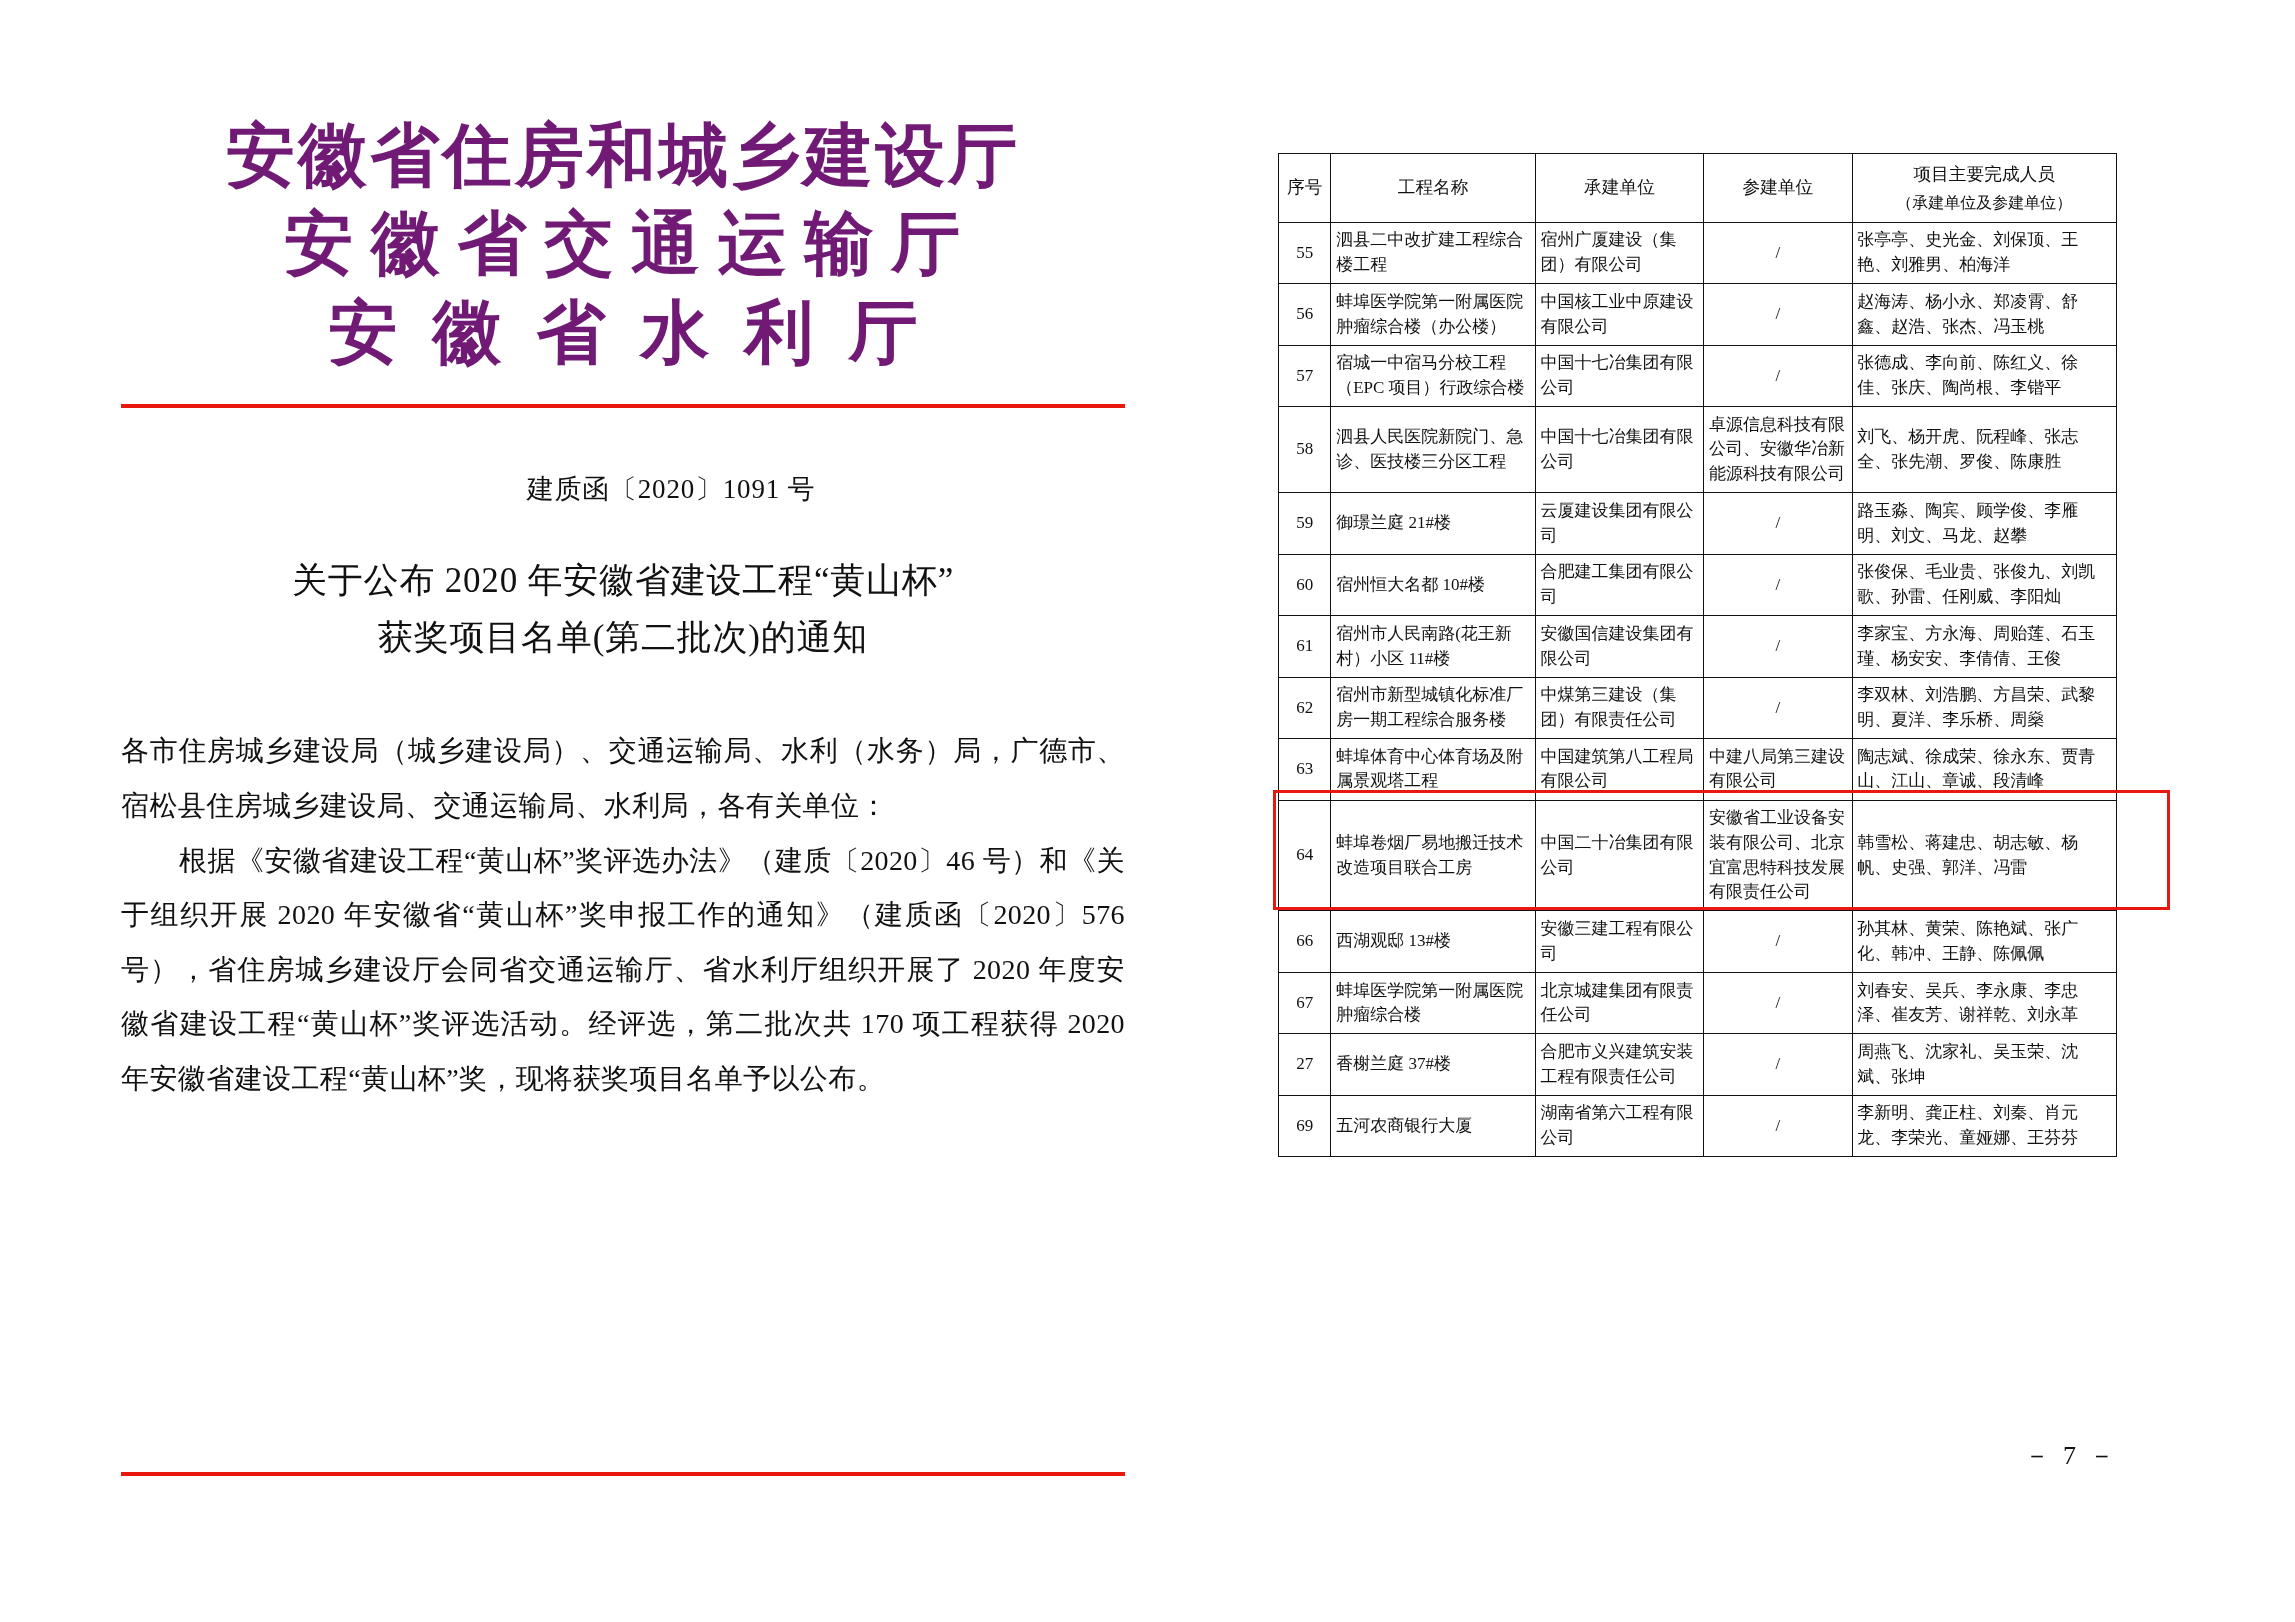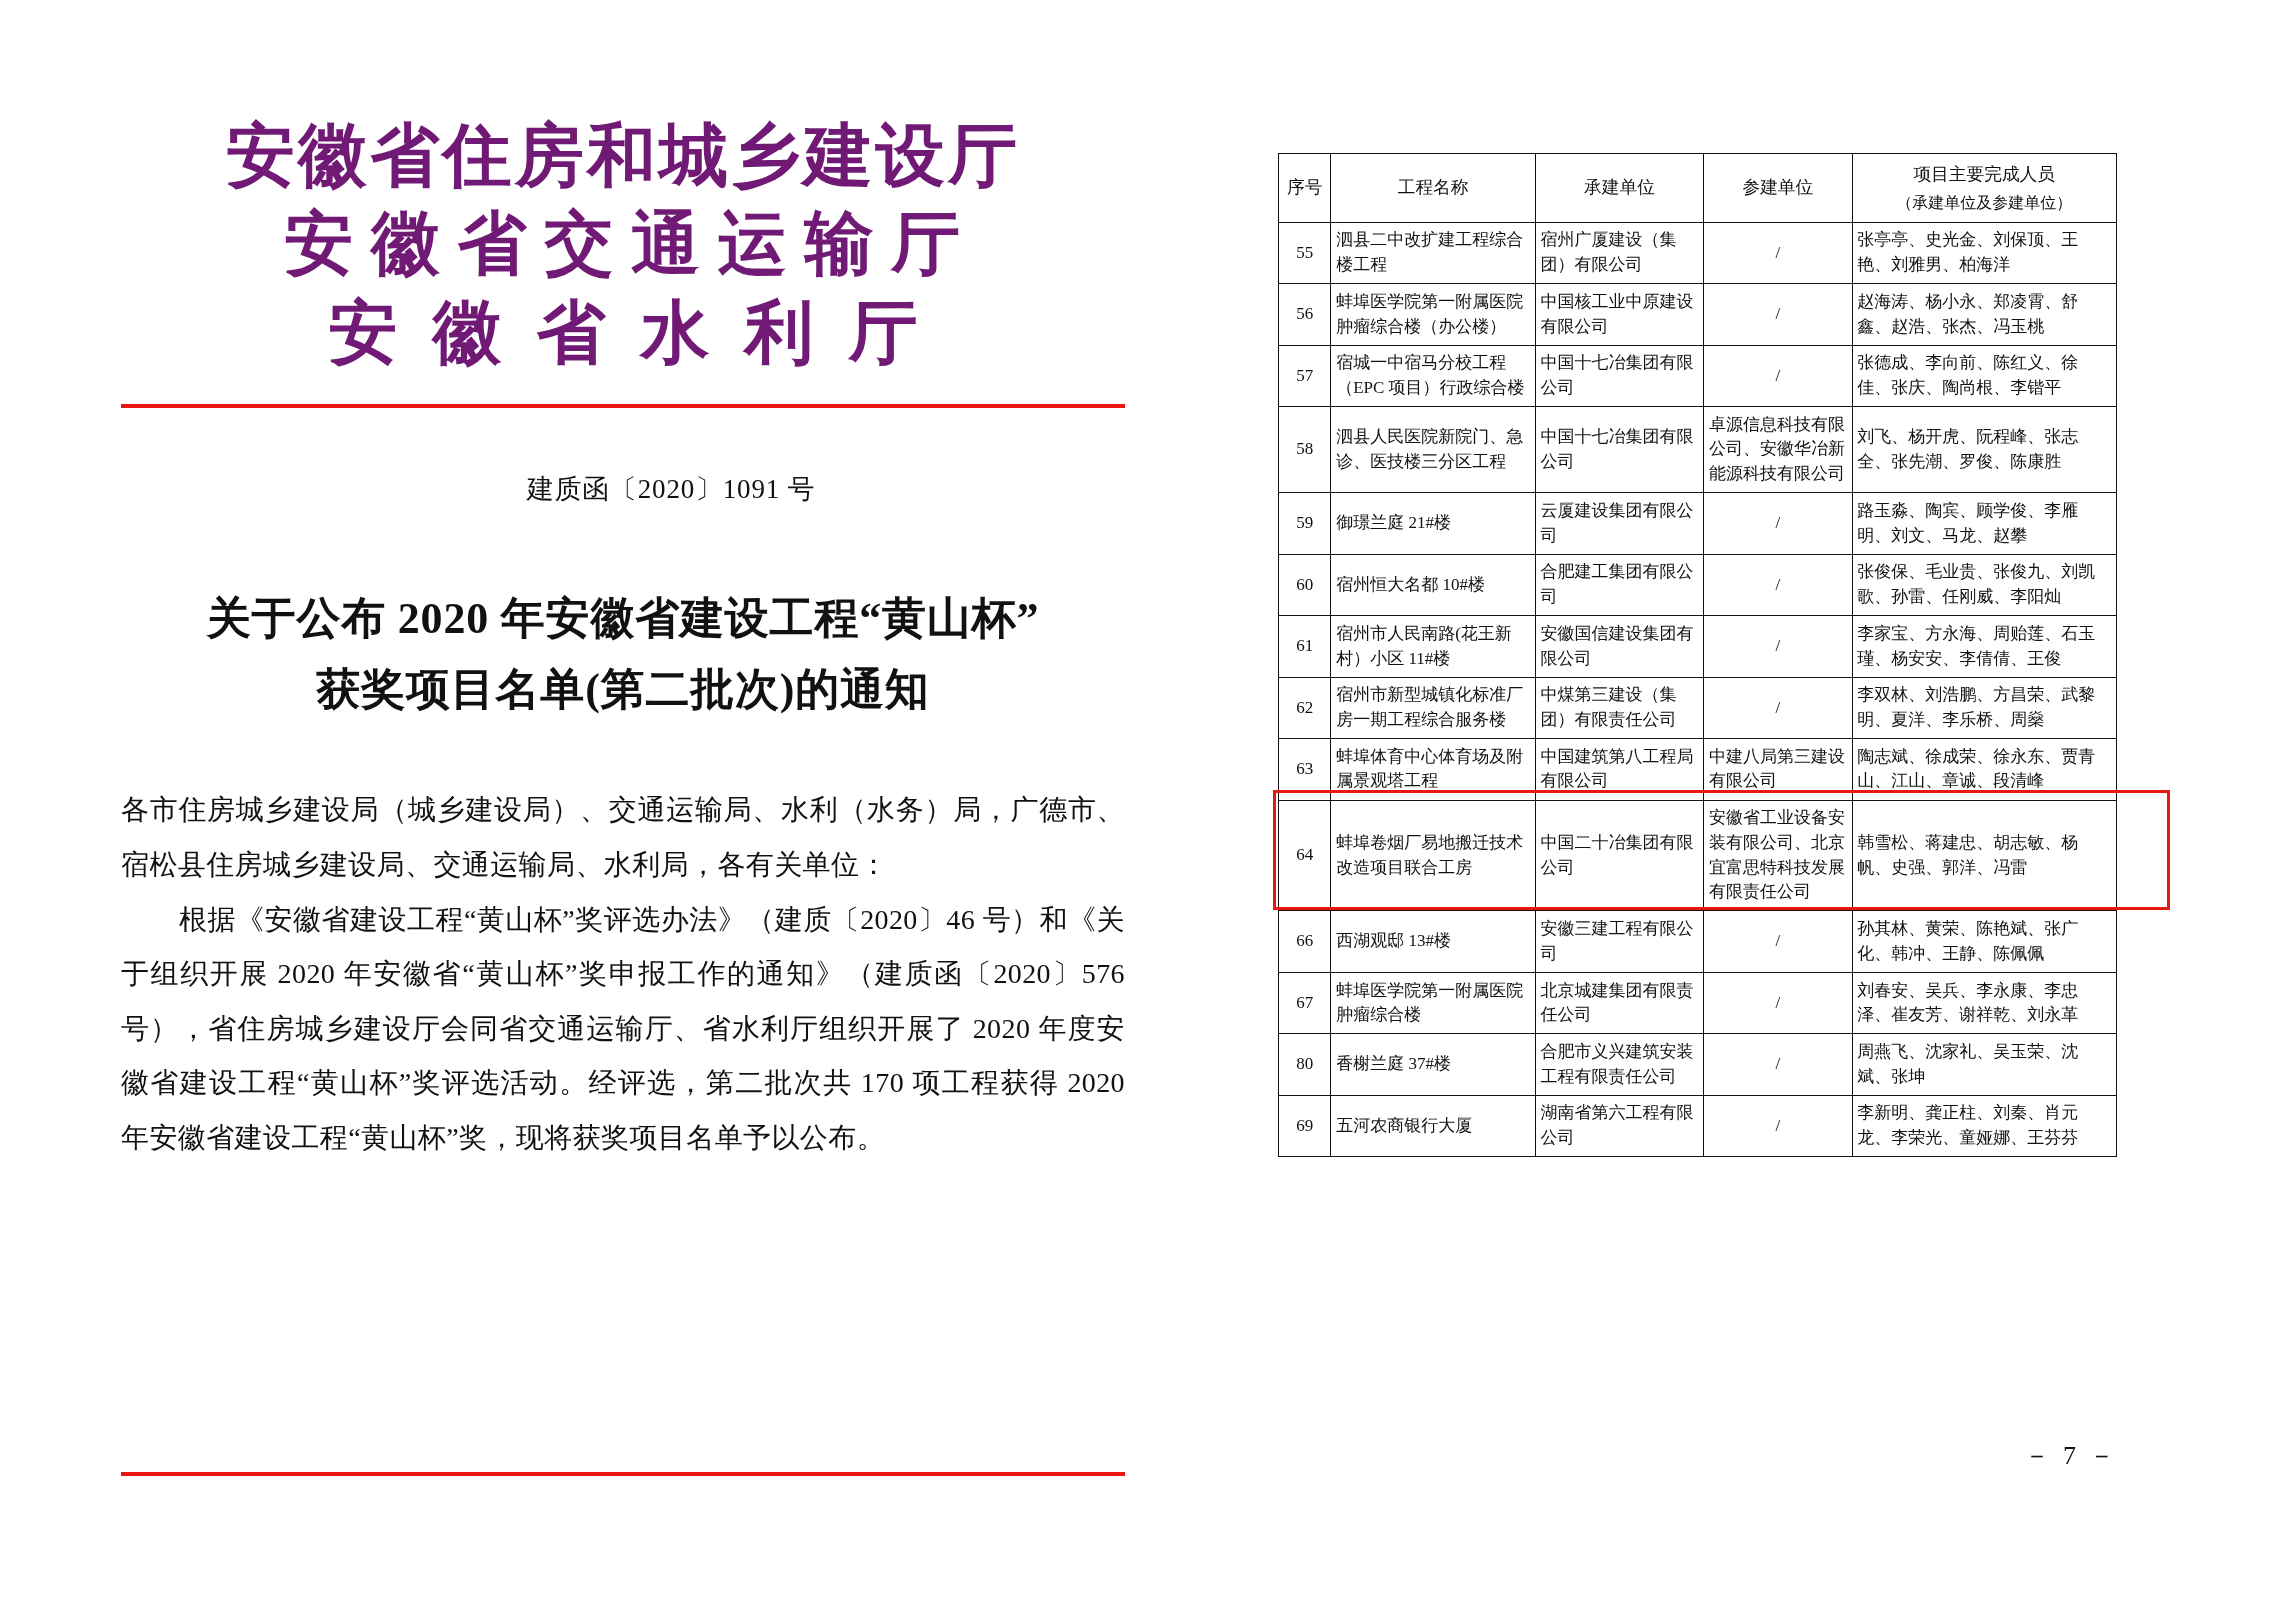--- a/index.html
+++ b/index.html
@@ -56,24 +56,24 @@
 
   .doc-number {
     margin-top: 63px;
     text-align: center;
     font-size: 27px;
     letter-spacing: 0.8px;
     padding-left: 96px;
   }
 
   .doc-title {
-    margin-top: 76px;
+    margin-top: 46px;
     text-align: center;
-    font-size: 44px;
-    font-weight: bold;
+    font-size: 35px;
+    font-weight: normal;
     line-height: 1.62;
     letter-spacing: 0.8px;
   }
 
   .body-text {
     margin-top: 58px;
     font-size: 28px;
     line-height: 1.95;
     text-align: justify;
     letter-spacing: 0.4px;
@@ -277,21 +277,21 @@
           <td class="col-ppl">孙其林、黄荣、陈艳斌、张广化、韩冲、王静、陈佩佩</td>
         </tr>
         <tr>
           <td class="col-no">67</td>
           <td class="col-proj">蚌埠医学院第一附属医院肿瘤综合楼</td>
           <td class="col-main">北京城建集团有限责任公司</td>
           <td class="col-part center">/</td>
           <td class="col-ppl">刘春安、吴兵、李永康、李忠泽、崔友芳、谢祥乾、刘永革</td>
         </tr>
         <tr>
-          <td class="col-no">80</td>
+          <td class="col-no">27</td>
           <td class="col-proj">香榭兰庭 37#楼</td>
           <td class="col-main">合肥市义兴建筑安装工程有限责任公司</td>
           <td class="col-part center">/</td>
           <td class="col-ppl">周燕飞、沈家礼、吴玉荣、沈斌、张坤</td>
         </tr>
         <tr>
           <td class="col-no">69</td>
           <td class="col-proj">五河农商银行大厦</td>
           <td class="col-main">湖南省第六工程有限公司</td>
           <td class="col-part center">/</td>

